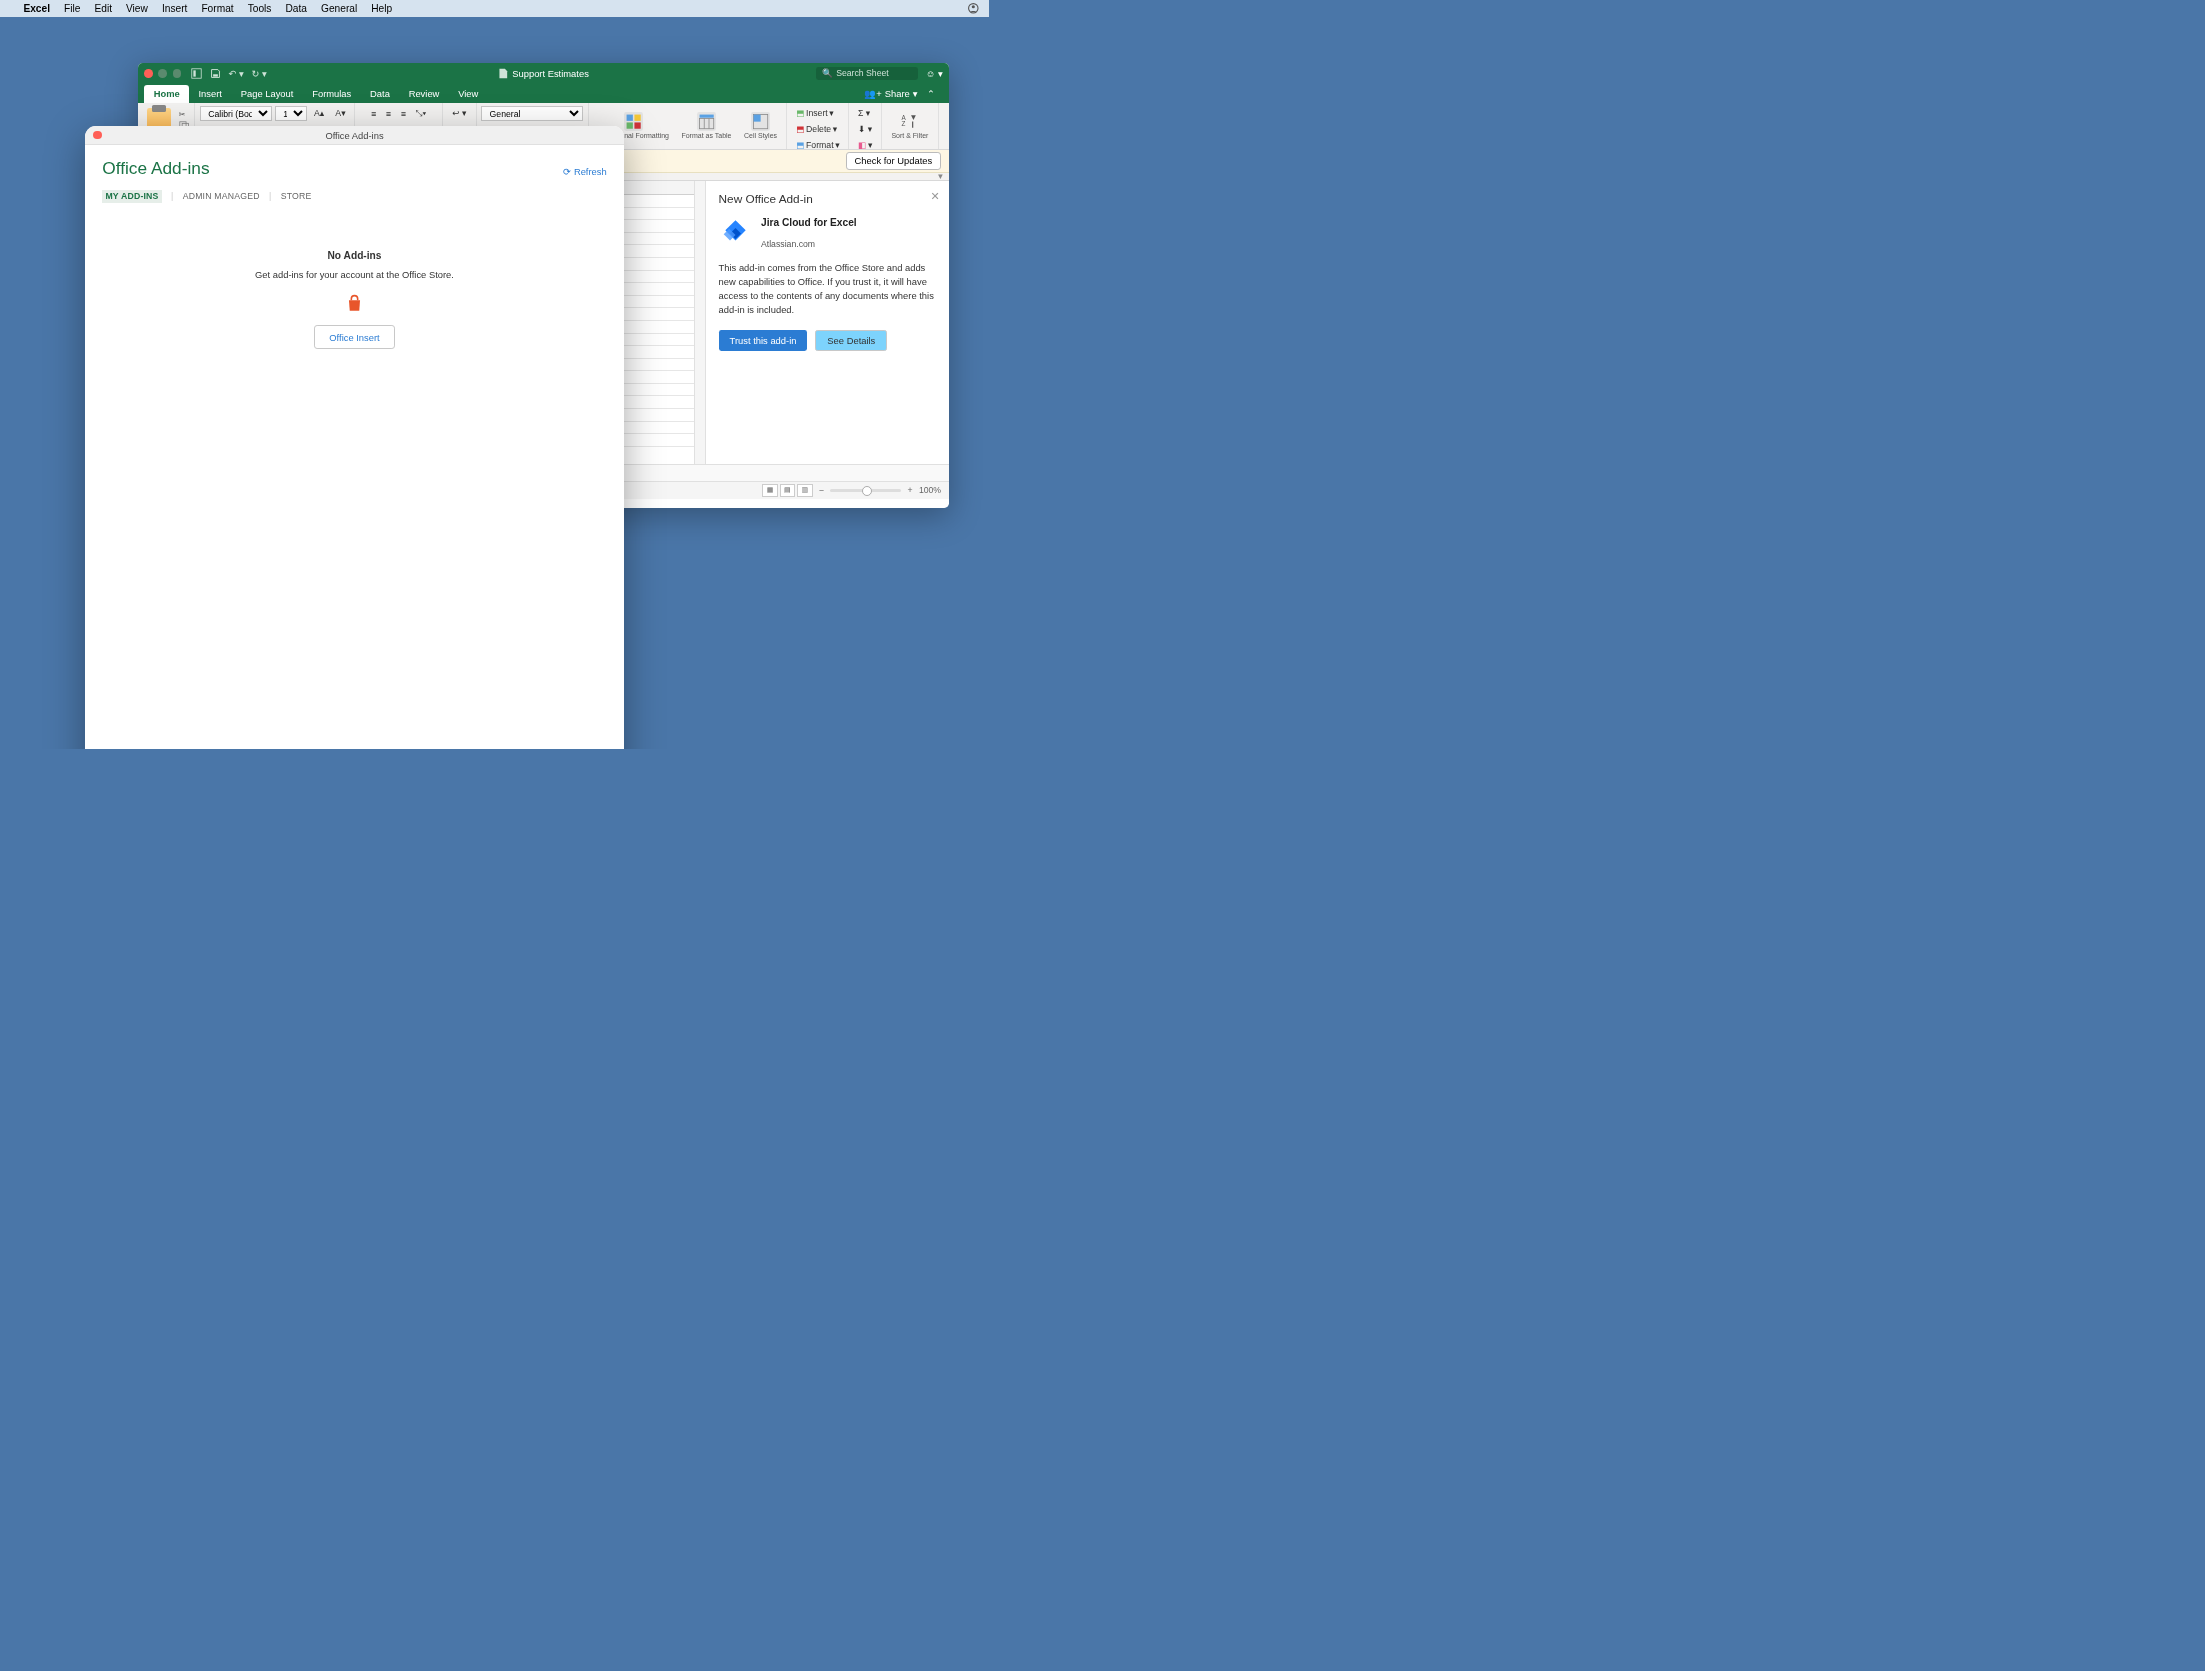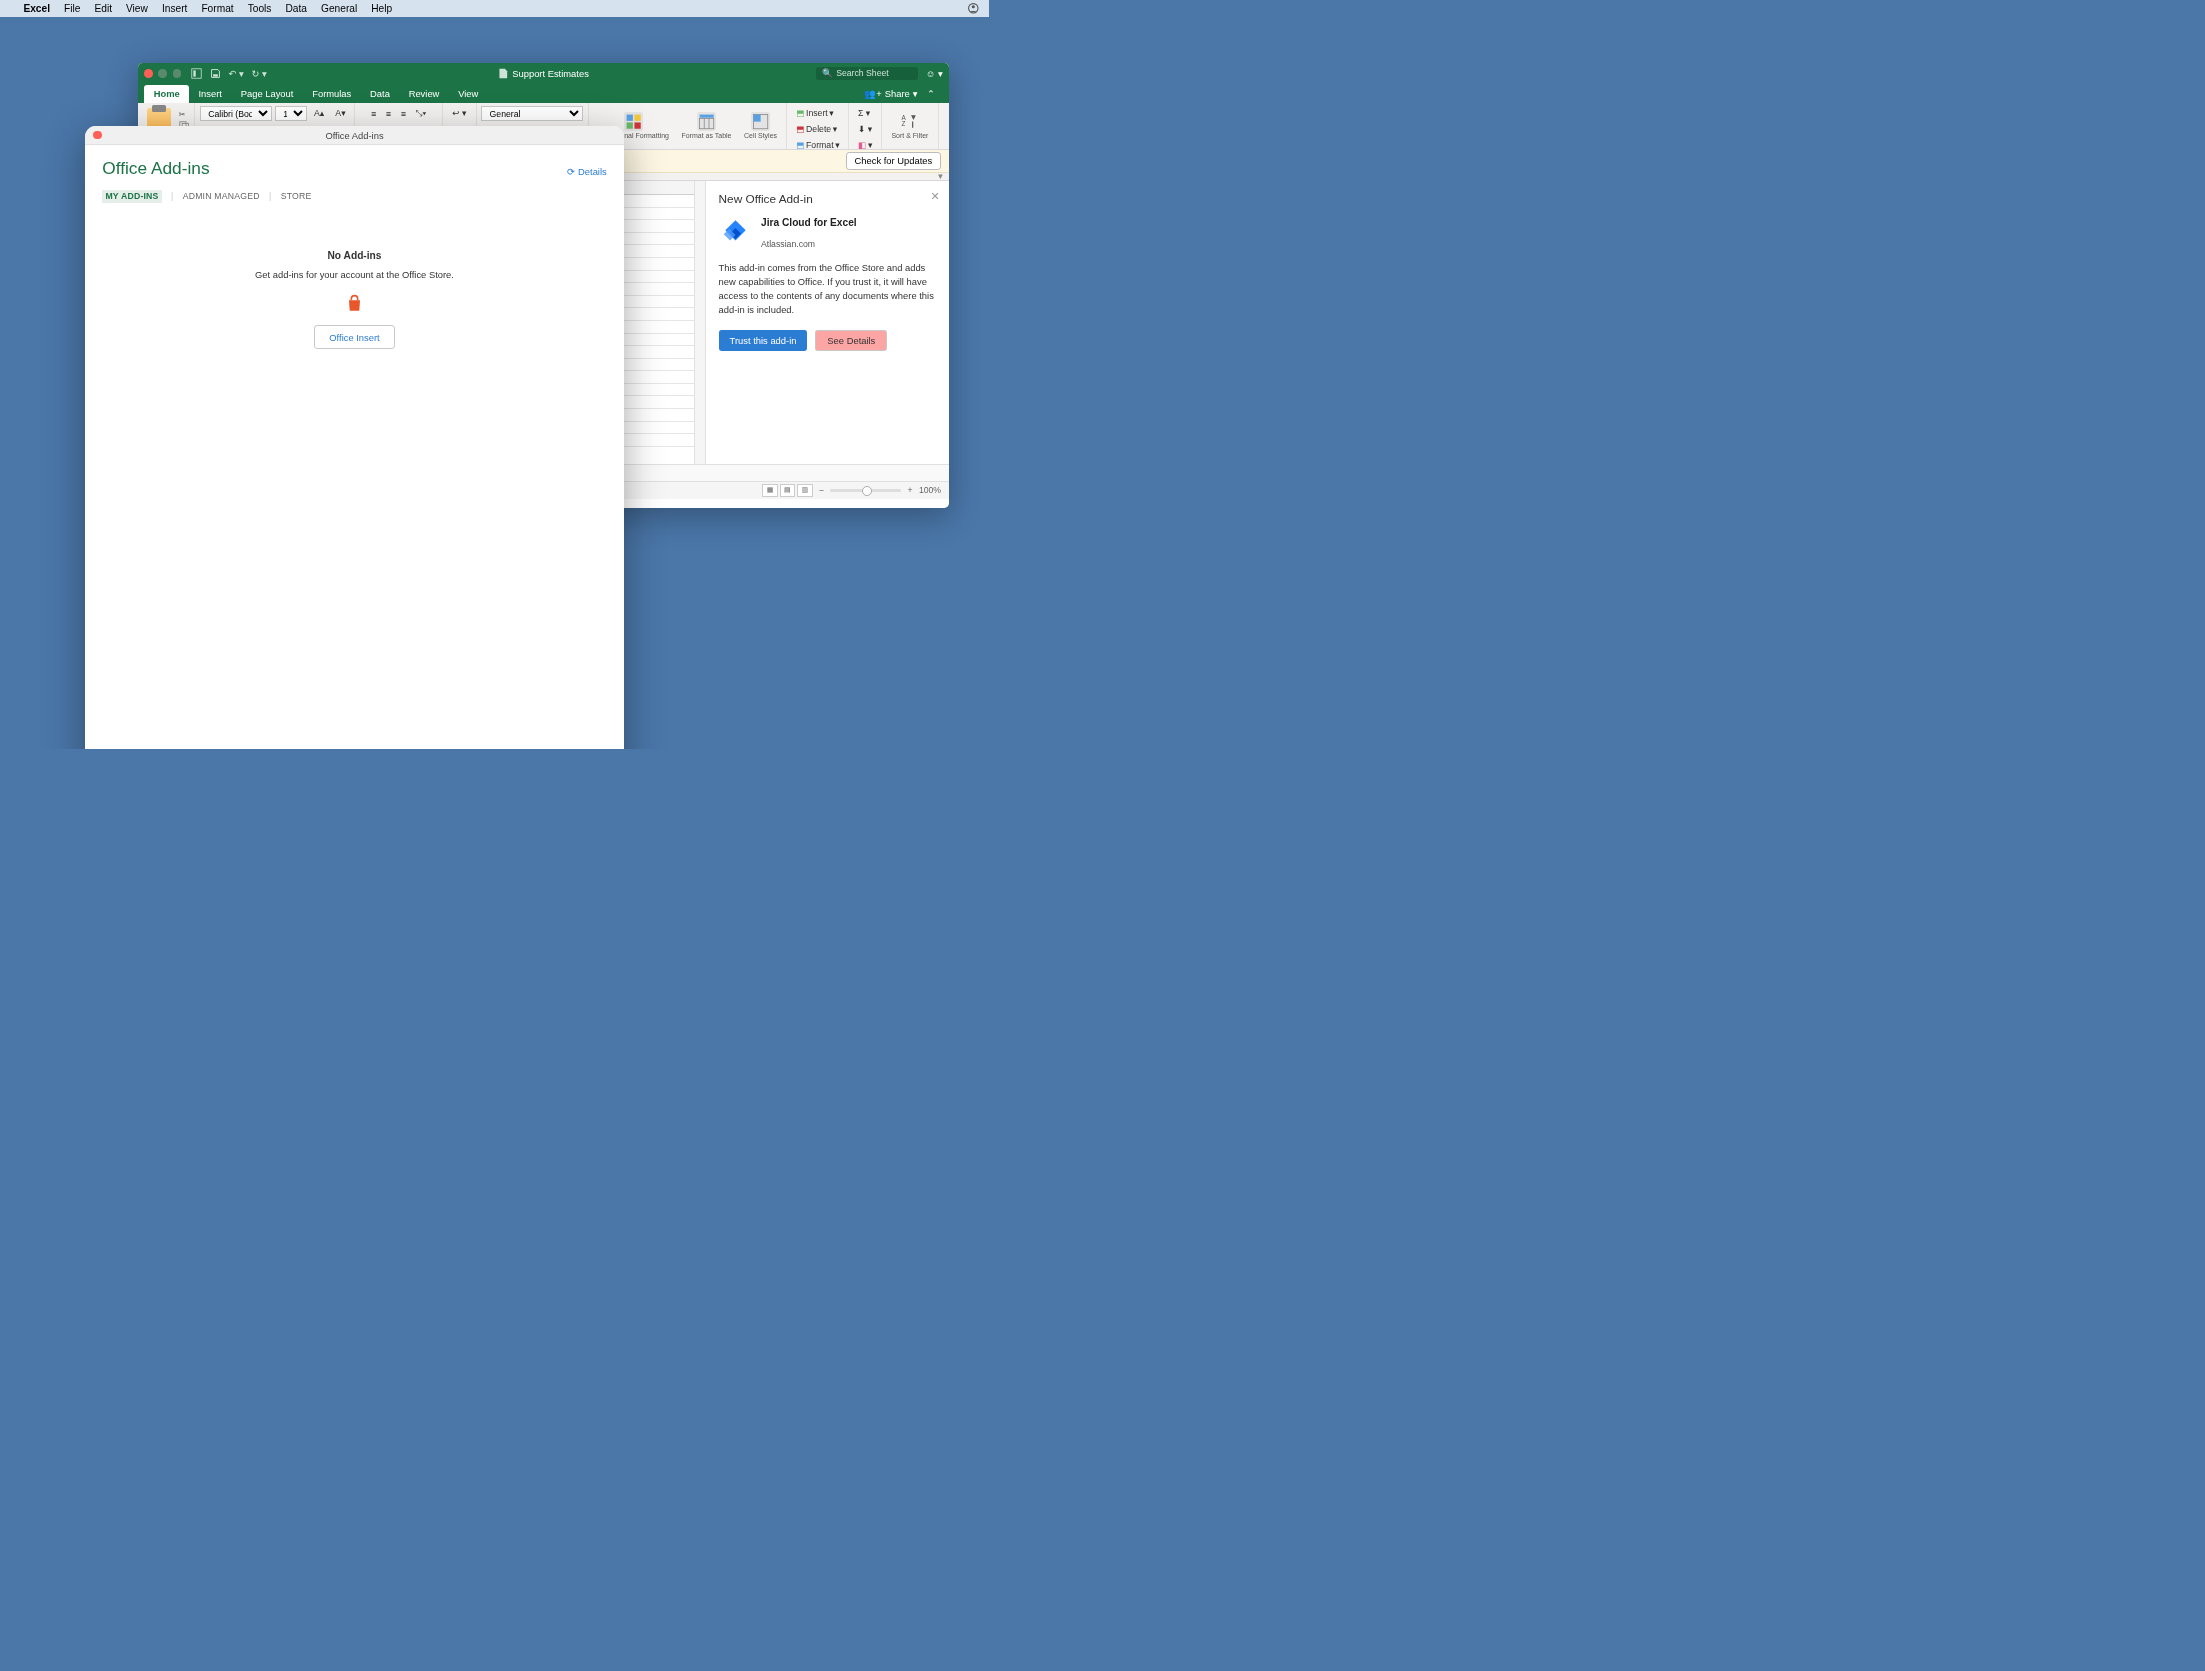--- a/index.html
+++ b/index.html
@@ -53,21 +53,21 @@
 .sidepanel { width: 244px; background:#fff; border-left: 0.8px solid #e0e0e0; padding: 11px 12.6px; position:relative; }
 .sidepanel-title { font-size: 11.8px; font-weight: 400; color: #333; margin-bottom: 11px; }
 .sidepanel-close { position:absolute; top:9.4px; right:9.4px; color:#999; cursor:pointer; font-size:11px; }
 .addin-header { display:flex; gap:9.4px; margin-bottom: 11px; }
 .addin-icon { width: 33px; height: 33px; }
 .addin-name { font-weight: 600; font-size: 10.2px; color:#222; }
 .addin-pub { font-size: 8.7px; color:#555; margin-top: 11px; }
 .addin-desc { font-size: 9.4px; color:#333; line-height: 1.5; margin-bottom: 12.6px; }
 .addin-btns { display:flex; gap: 7.9px; }
 .btn-primary { background:#2b7cd3; color:#fff; border:none; border-radius:2.4px; padding: 3.9px 11px; font-size:9.4px; cursor:pointer; }
-.btn-secondary { background:#fca5a5; color:#333; border: 0.8px solid #c8c8c8; border-radius:2.4px; padding: 3.9px 11px; font-size:9.4px; cursor:pointer; }
+.btn-secondary { background:#7dd3fc; color:#333; border: 0.8px solid #c8c8c8; border-radius:2.4px; padding: 3.9px 11px; font-size:9.4px; cursor:pointer; }
 
 .statusbar { height: 17.3px; background:#f5f5f5; border-top:0.8px solid #e0e0e0; display:flex; align-items:center; padding: 0 7.9px; font-size:8.7px; }
 .sheet-tabs { display:flex; align-items:center; gap:0; }
 .sheet-tab { padding: 1.6px 7.9px; border-right:0.8px solid #ddd; background:#fff; font-size:8.7px; }
 .sheet-tab.plus { width:19px; text-align:center; }
 .status-right { margin-left:auto; display:flex; align-items:center; gap: 6.3px; color:#666; }
 .view-btns { display:flex; gap:1.6px; }
 .vb { width:15.7px; height:12.6px; border:0.8px solid #ccc; background:#fff; display:flex; align-items:center; justify-content:center; font-size:7px; }
 .zoom-slider { width: 71px; height:3.1px; background:#ddd; border-radius:1.6px; position:relative; }
 .zoom-slider::after { content:""; position:absolute; left:45%; top:-2.4px; width:7.9px; height:7.9px; background:#fff; border:0.8px solid #aaa; border-radius:50%; }
@@ -466,21 +466,21 @@
 
 <div class="dialog">
   <div class="dialog-title">
     <div class="dialog-close-dot"></div>
     <span>Office Add-ins</span>
   </div>
   <div class="dialog-body">
     <div class="dialog-h1">Office Add-ins</div>
     <div class="refresh">
       <span>⟳</span>
-      <span>Details</span>
+      <span>Refresh</span>
     </div>
     <div class="dialog-tabs">
       <span class="dtab active">MY ADD-INS</span>
       <span class="dtab-sep">|</span>
       <span class="dtab">ADMIN MANAGED</span>
       <span class="dtab-sep">|</span>
       <span class="dtab">STORE</span>
     </div>
     <div class="empty-area">
       <div class="empty-title">No Add-ins</div>

